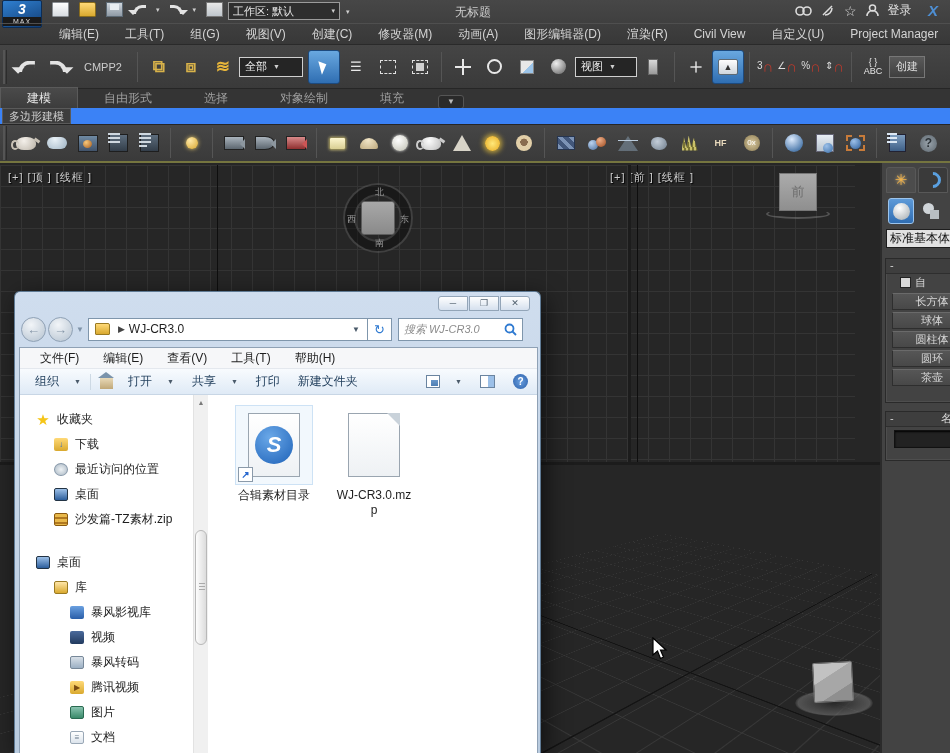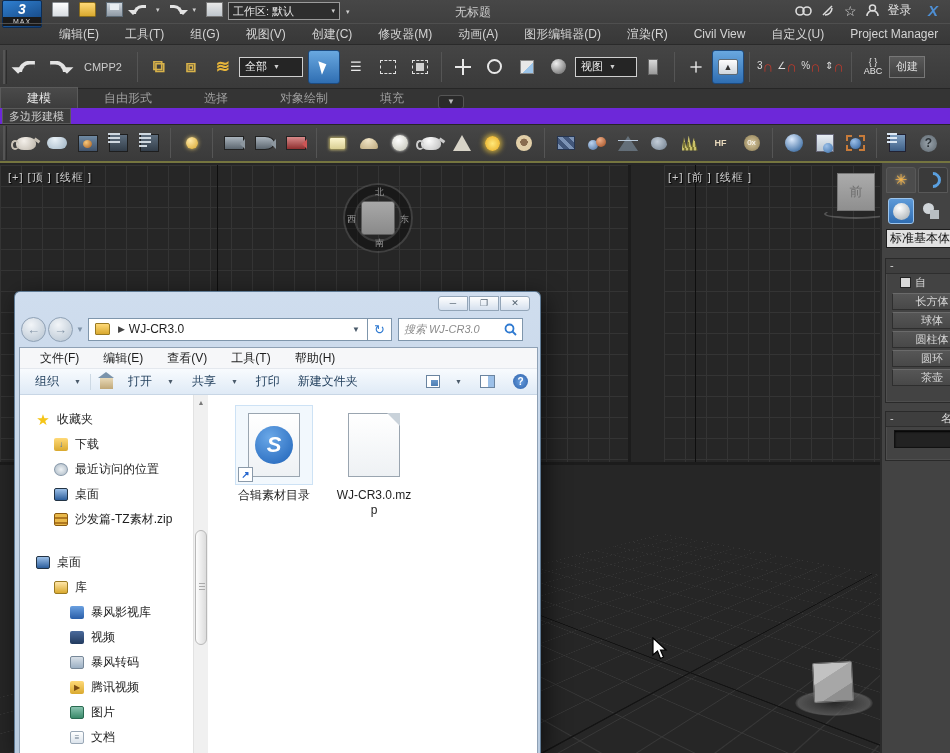--- a/index.html
+++ b/index.html
@@ -69,21 +69,21 @@
   .abc { color:#e6e6e6; font-size:9px; letter-spacing:0; line-height:9px; text-align:center; }
   .create-part { height:22px; background:linear-gradient(#5a5a5a,#3f3f3f); border:1px solid #777; color:#ddd;
     font-size:11px; display:flex; align-items:center; padding:0 6px; flex:none;font-family:Liberation Serif, serif; }
 
   
   .ribbon-tabs { position:absolute; left:0; top:89px; width:950px; height:20px; background:#343434; display:flex; align-items:flex-end; }
   .rtab { color:#9f9f9f; font-size:12px; padding:2px 26px; }
   .rtab.active { color:#e4e4e4; background:linear-gradient(#4a4a4a,#3c3c3c); border:1px solid #5a5a5a; border-bottom:none; }
   .rtab-dd { width:26px; height:14px; background:#2a2a2a; border:1px solid #555; border-radius:3px; color:#bbb;
     font-size:8px; text-align:center; line-height:12px; margin-left:8px; }
-  .subtab-row { position:absolute; left:0; top:108px; width:950px; height:16px; background:#6d28d9;text-decoration:underline; }
+  .subtab-row { position:absolute; left:0; top:108px; width:950px; height:16px; background:#3b82f6;text-decoration:underline; }
   .subtab { position:absolute; left:2px; top:0; height:16px; background:#3d3d3d; border:1px solid #5a5a5a;
     color:#cfcfcf; font-size:11px; line-height:14px; padding:0 6px; }
 
   
   .icon-row { position:absolute; left:0; top:125px; width:950px; height:38px;
     background:linear-gradient(#464646,#3a3a3a); display:flex; align-items:center; border-bottom:2px solid #75753f; }
   .ci { width:27px; height:27px; margin:0 2px; flex:none; position:relative; display:flex; align-items:center; justify-content:center; }
   .teapot { width:20px; height:13px; background:radial-gradient(circle at 40% 30%,#f4f0ea,#b9b2a6); border-radius:45% 45% 40% 40%; position:relative; }
   .teapot::before { content:""; position:absolute; left:-5px; top:3px; width:6px; height:6px; border:2px solid #c7c0b4; border-radius:50%; border-right:none; }
   .teapot::after { content:""; position:absolute; right:-4px; top:2px; width:6px; height:3px; background:#c7c0b4; transform:rotate(35deg); }
@@ -531,21 +531,21 @@
       <div class="vp-label" style="left:8px;top:5px;">[+]  [顶 ]  [线框 ]</div>
       <div class="compass" style="left:345px;top:20px;">
         <span class="cdir" style="left:21px;top:-8px;">北</span>
         <span class="cdir" style="left:21px;bottom:-8px;">南</span>
         <span class="cdir" style="right:-7px;top:19px;">东</span>
         <span class="cdir" style="left:-7px;top:19px;">西</span>
         <div class="cube2d"></div>
       </div>
     </div>
 
-    <div class="grid" style="position:absolute;left:664px;top:0;width:249px;height:297px;">
+    <div class="grid" style="position:absolute;left:606px;top:0;width:249px;height:297px;">
       <div class="axisline" style="left:31px;top:0;width:1px;height:297px;"></div>
       <div class="vp-label" style="left:4px;top:5px;">[+]  [前 ]  [线框 ]</div>
       <div class="minicube" style="left:173px;top:8px;">前</div>
       <div class="minicube-shadow" style="left:160px;top:44px;"></div>
     </div>
     <div class="vdiv" style="left:628px;top:0;width:3px;height:297px;"></div>
     <div class="vdiv" style="left:0;top:297px;width:880px;height:3px;"></div>
 
     <div class="pgridwrap">
       <div class="pgrid">

